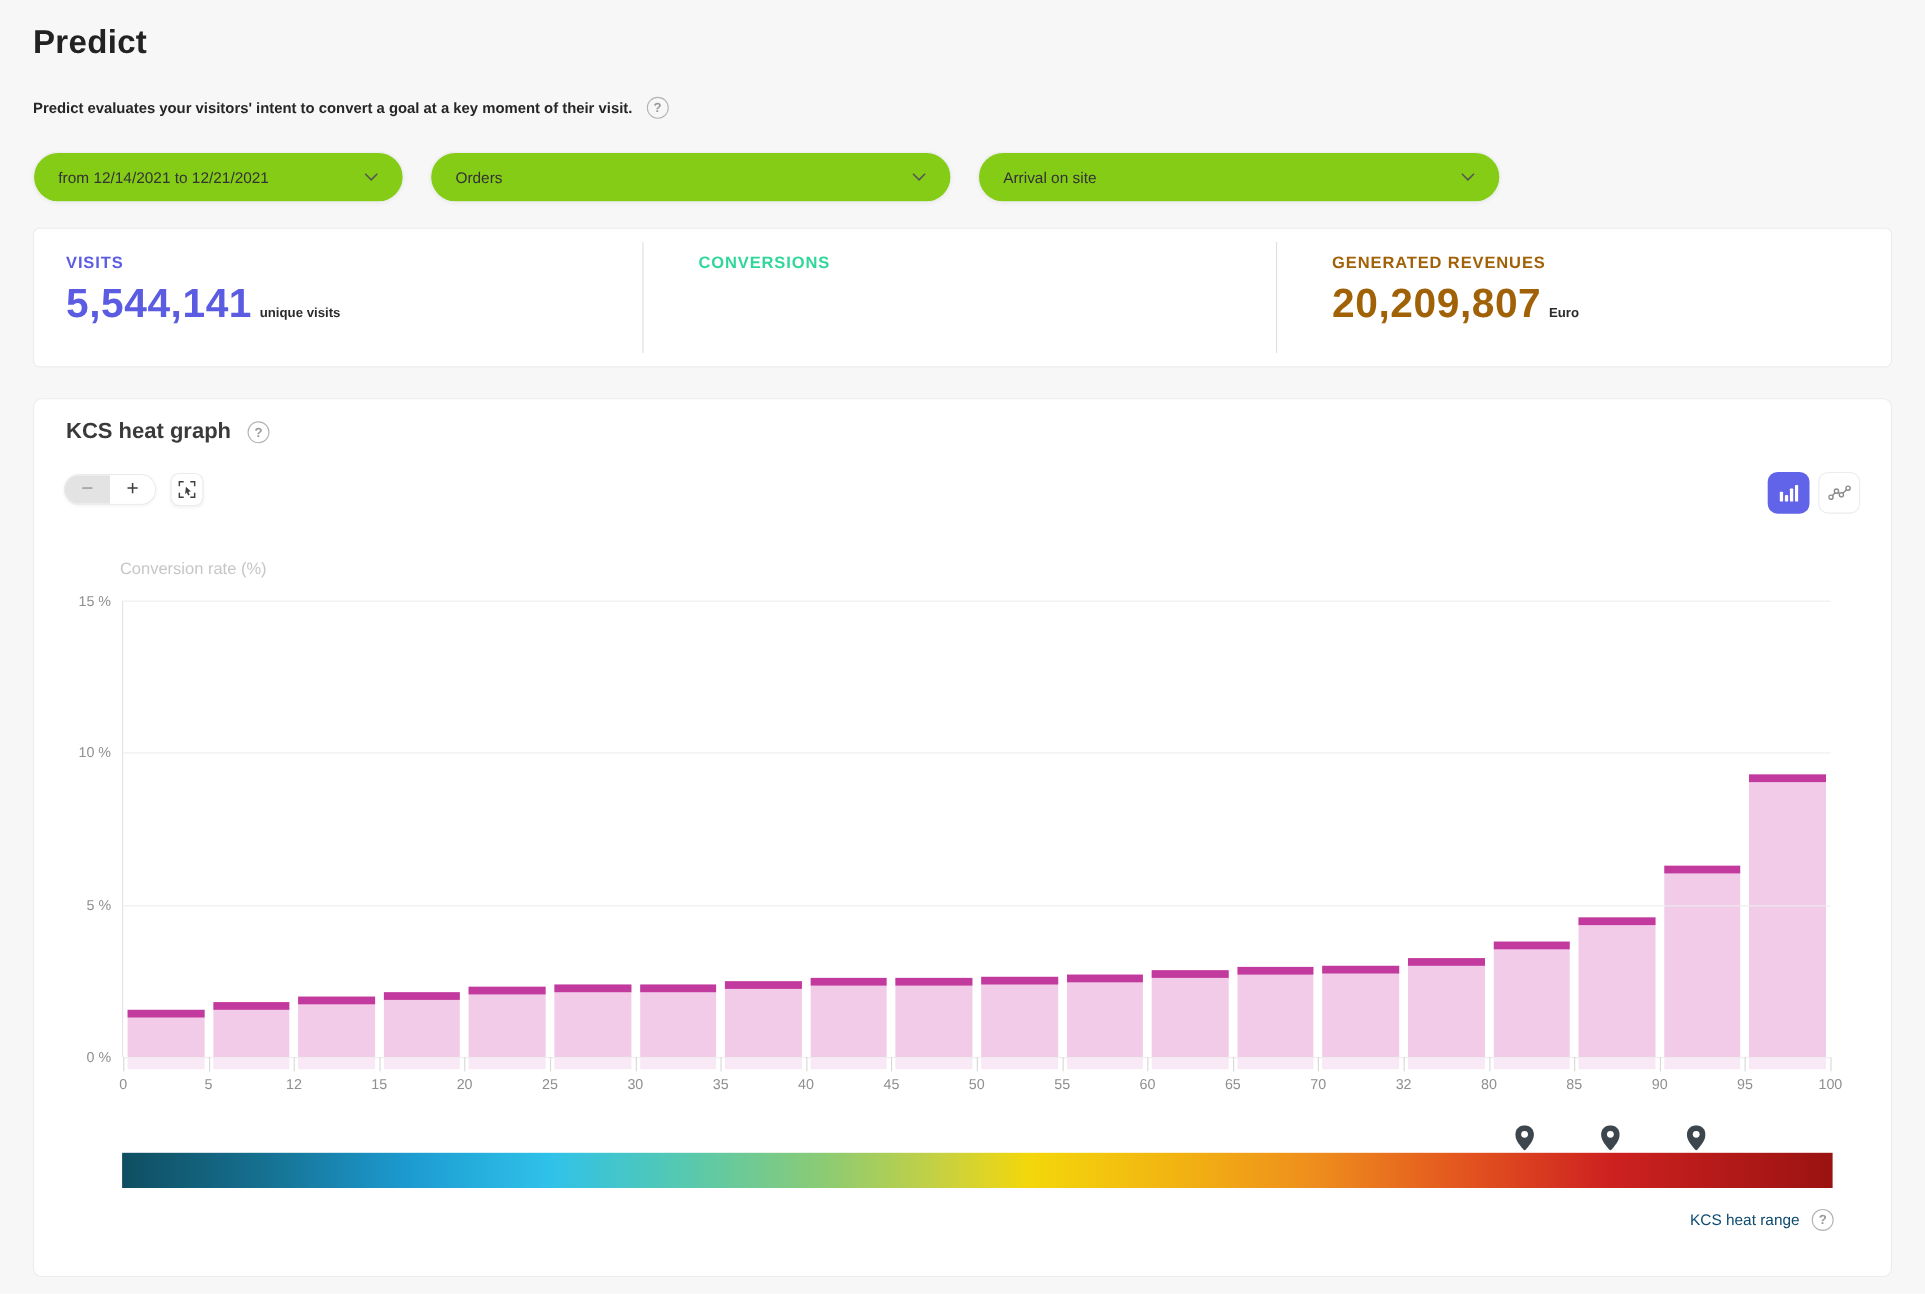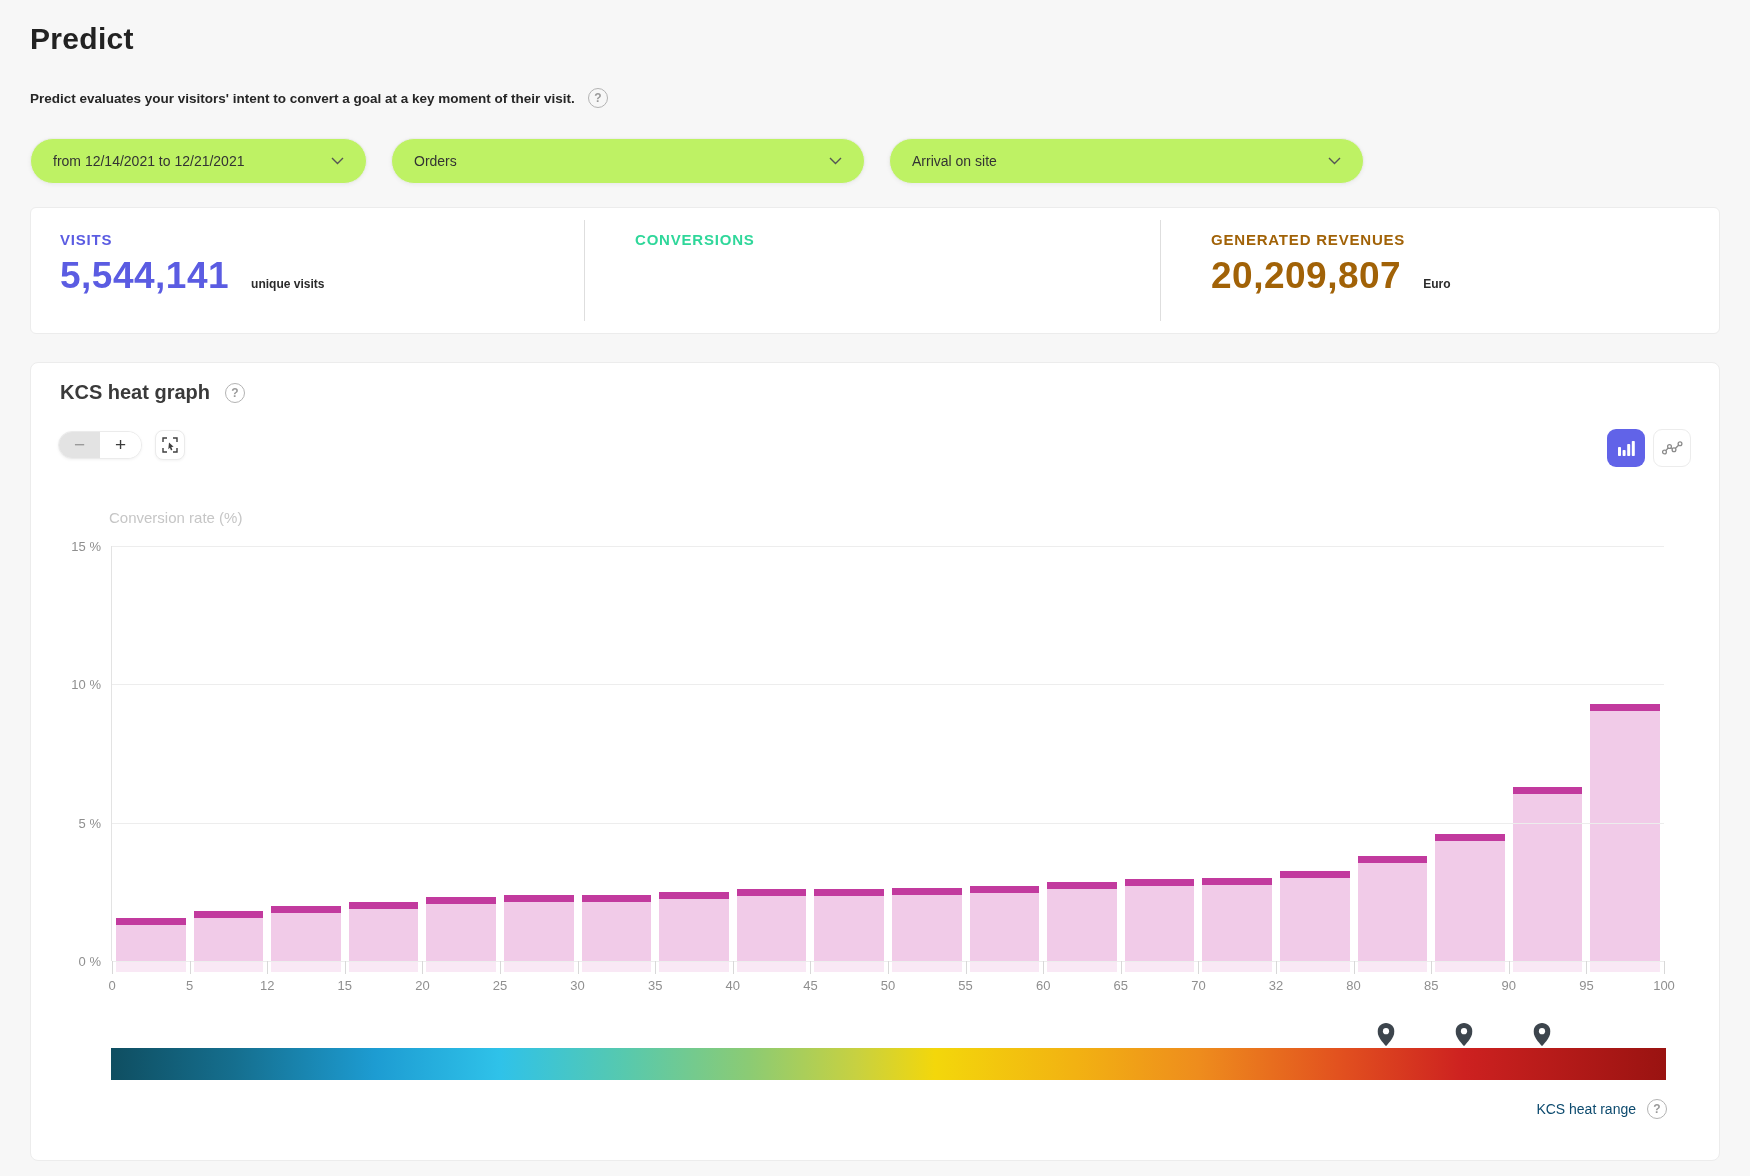--- a/index.html
+++ b/index.html
@@ -19,21 +19,21 @@
   .subtitle { font-size:13.5px; font-weight:700; color:#262626; }
   .help-icon {
     width:20px; height:20px; border:1.6px solid #b3b3b3; border-radius:50%;
     display:inline-flex; align-items:center; justify-content:center;
     color:#9a9a9a; font-size:12px; font-weight:700; flex:0 0 auto; background:transparent;
   }
 
   
   .filters { margin-top:30px; display:flex; gap:24px; }
   .filter {
-    height:46px; background:#bef264; border:1px solid #ededed; border-radius:23px;
+    height:46px; background:#84cc16; border:1px solid #ededed; border-radius:23px;
     display:flex; align-items:center; justify-content:space-between;
     padding:0 22px; font-size:14px; color:#333;
     box-shadow:0 1px 4px rgba(0,0,0,.05); cursor:pointer;
   }
   .filter .chev { display:flex; margin-left:14px; }
   .f-date { width:337px; } .f-goal { width:474px; } .f-moment { width:475px; } .f-site { width:332px; }
 
   
   .stats-card {
     margin-top:23px; height:127px; background:#fff; border:1px solid #ececec; border-radius:6px;
@@ -41,21 +41,21 @@
   }
   .stat-col { padding-top:23px; }
   .stat-col.c1 { width:553px; padding-left:29px; }
   .stat-col.c2 { width:575px; padding-left:50px; }
   .stat-col.c3 { flex:1; padding-left:50px; }
   .stat-divider { width:1px; background:#dedede; margin:12px 0; }
   .stat-label { font-size:15px; font-weight:800; letter-spacing:.8px; }
   .stat-value-row { margin-top:9px; display:flex; align-items:flex-end; }
   .stat-value { font-size:37px; font-weight:800; letter-spacing:.5px; line-height:1; }
   .stat-sup { font-size:19px; font-weight:800; vertical-align:top; position:relative; top:1px; }
-  .stat-unit { font-size:12px; font-weight:700; color:#2b2b2b; margin-left:22px; padding-bottom:3px; }
+  .stat-unit { font-size:12px; font-weight:700; color:#2b2b2b; margin-left:7px; padding-bottom:3px; }
   .blue  { color:#5b5ce2; }
   .green { color:#2fd79a; }
   .magenta { color:#a16207; }
 
   
   .heat-card {
     position:relative; margin-top:28px; height:799px;
     background:#fff; border:1px solid #ececec; border-radius:8px;
   }
   .heat-header { position:absolute; left:29px; top:18px; display:flex; align-items:center; gap:15px; }

